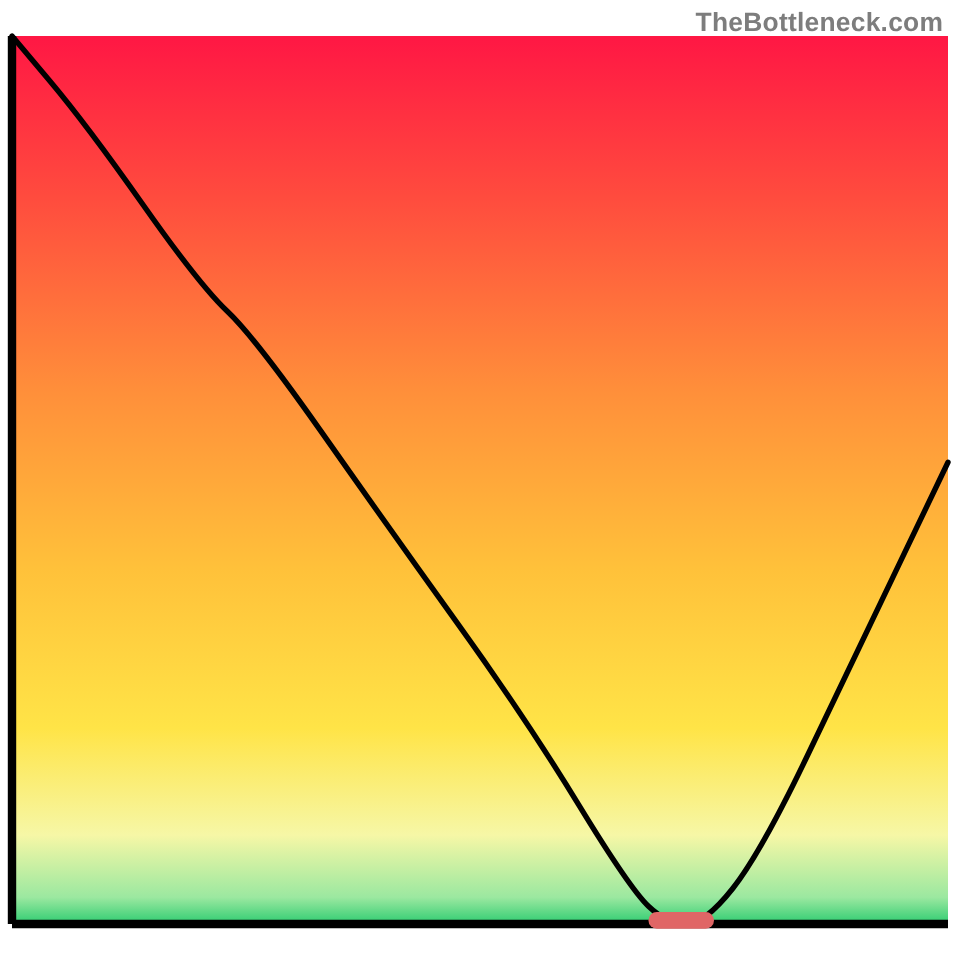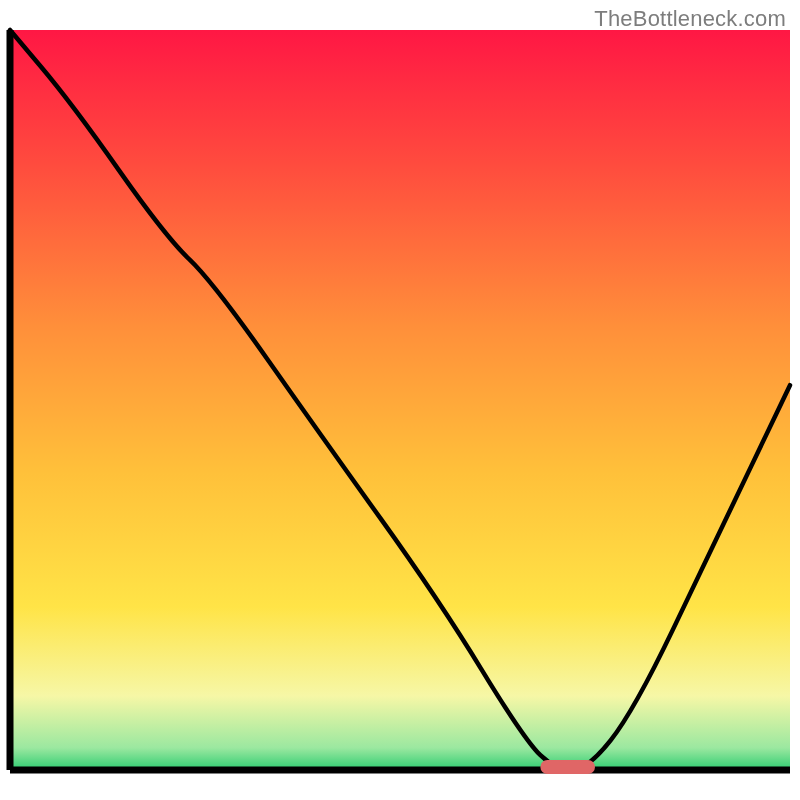--- a/index.html
+++ b/index.html
@@ -14,21 +14,21 @@
   .container {
     position: relative;
     width: 800px;
     height: 800px;
   }
   .watermark {
     position: absolute;
     top: 6px;
     right: 14px;
     font-size: 22px;
-    font-weight: 400;
+    font-weight: 700;
     color: #7d7d7d;
     letter-spacing: 0.2px;
     z-index: 5;
   }
   svg.plot {
     position: absolute;
     top: 0;
     left: 0;
   }
 </style>

